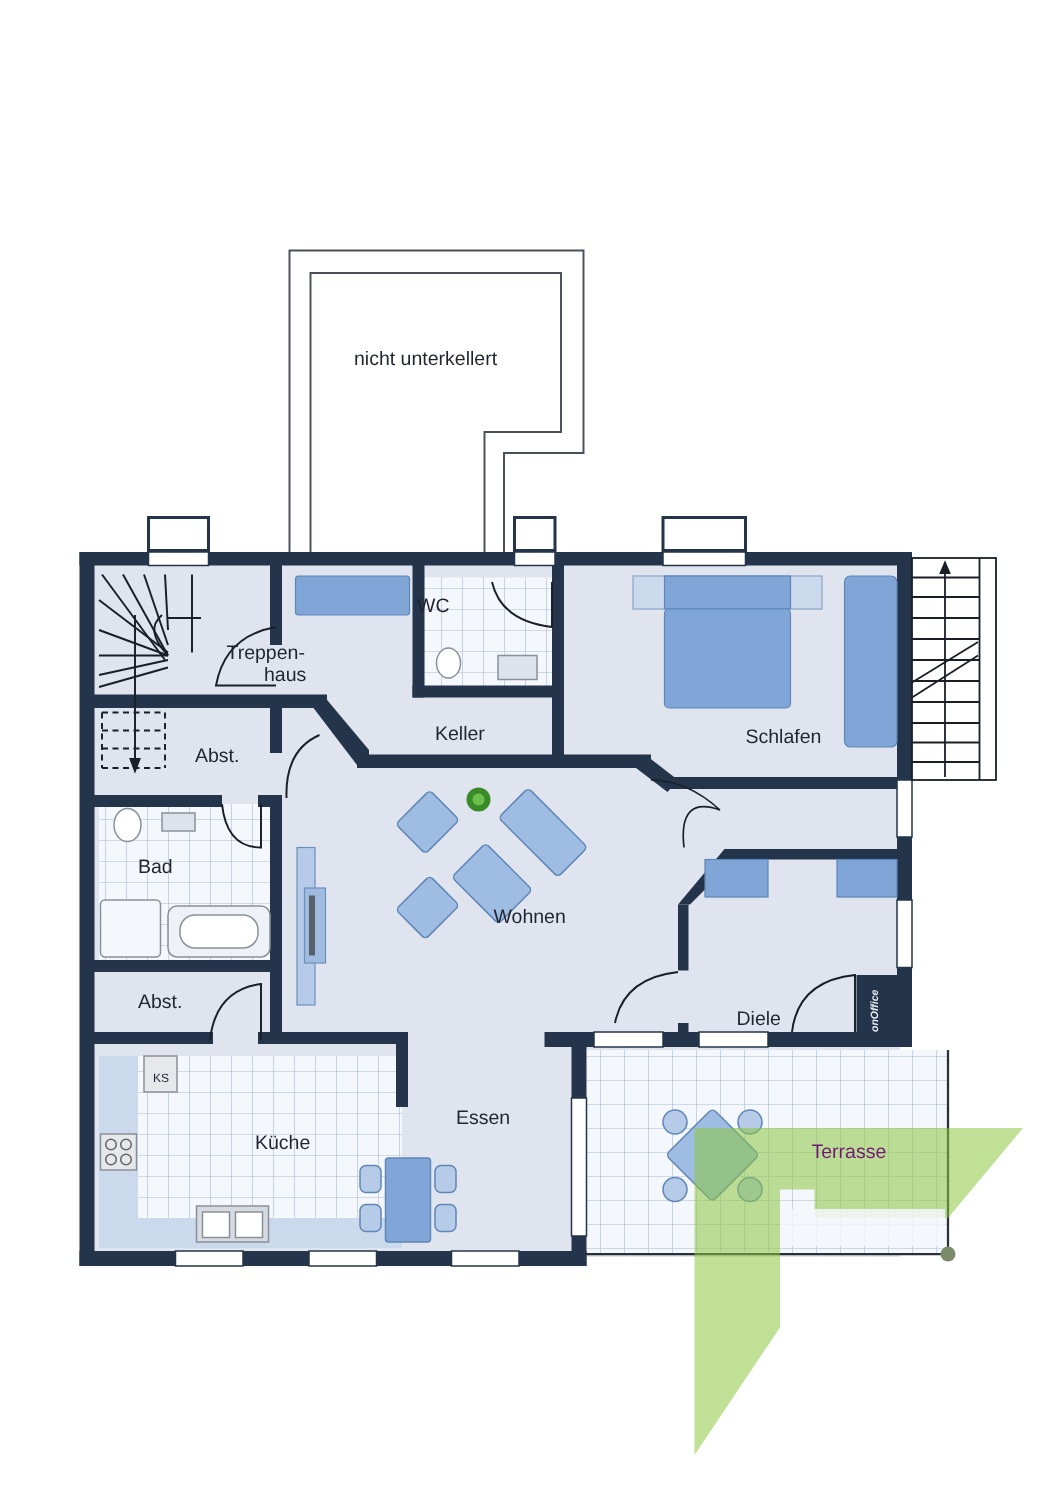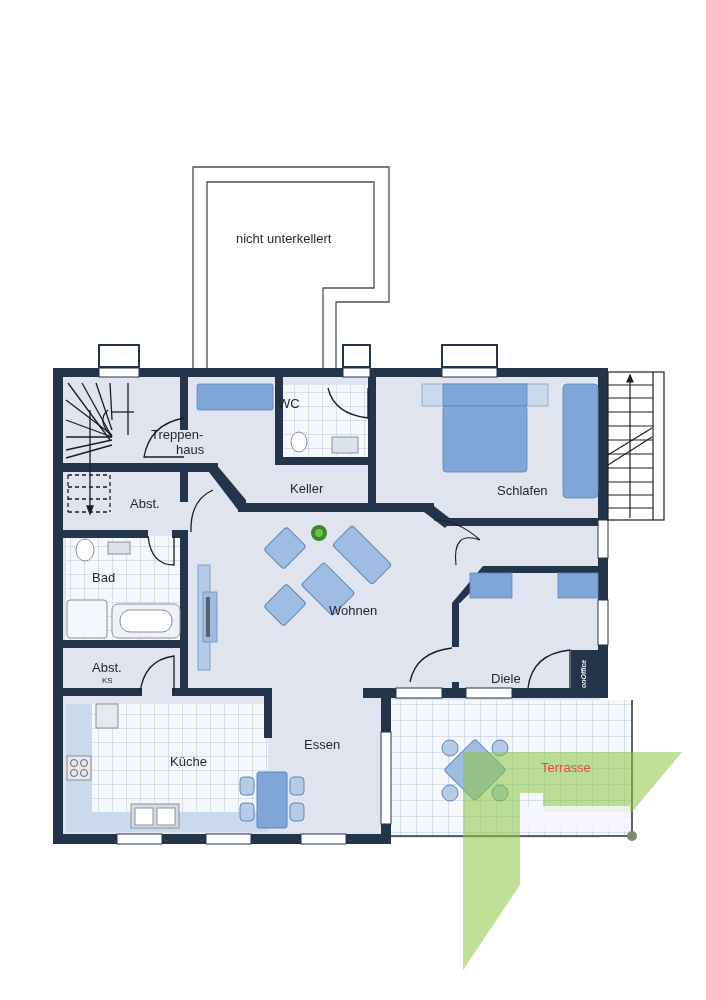--- a/index.html
+++ b/index.html
@@ -240,18 +240,18 @@
 <div class="lbl" style="left:151px; top:427px;">Treppen-</div>
 <div class="lbl" style="left:176px; top:442px;">haus</div>
 <div class="lbl" style="left:278px; top:396px;">WC</div>
 <div class="lbl" style="left:290px; top:481px;">Keller</div>
 <div class="lbl" style="left:457px; top:483px;margin-left:40px;">Schlafen</div>
 <div class="lbl" style="left:130px; top:496px;">Abst.</div>
 <div class="lbl" style="left:92px; top:570px;">Bad</div>
 <div class="lbl" style="left:329px; top:603px;">Wohnen</div>
 <div class="lbl" style="left:491px; top:626px;margin-top:45px;">Diele</div>
 <div class="lbl" style="left:92px; top:660px;">Abst.</div>
-<div class="lbl small" style="left:102px; top:673px;">KS</div>
+<div class="lbl small" style="left:102px; top:711px;">KS</div>
 <div class="lbl" style="left:170px; top:754px;">Küche</div>
 <div class="lbl" style="left:304px; top:737px;text-align:right;">Essen</div>
-<div class="lbl" style="left:541px; top:760px; color:#ef4444;">Terrasse</div>
+<div class="lbl" style="left:541px; top:760px; color:#701a75;">Terrasse</div>
 <div class="wm" style="left:580px; top:688px;">onOffice</div>
 </div>
 
 </body></html>

